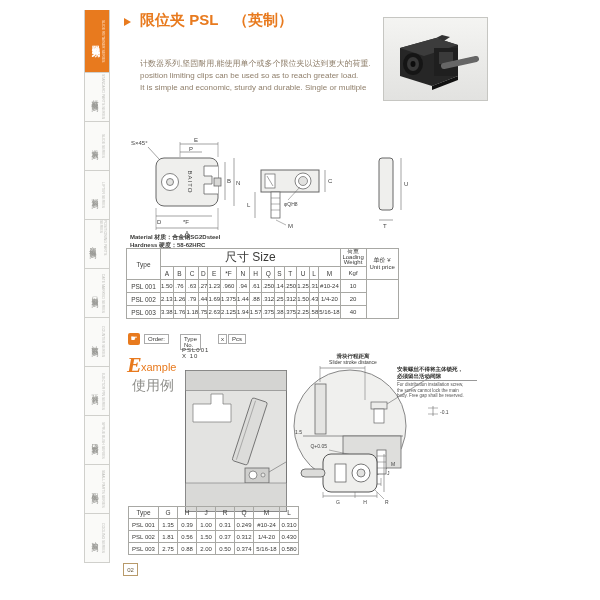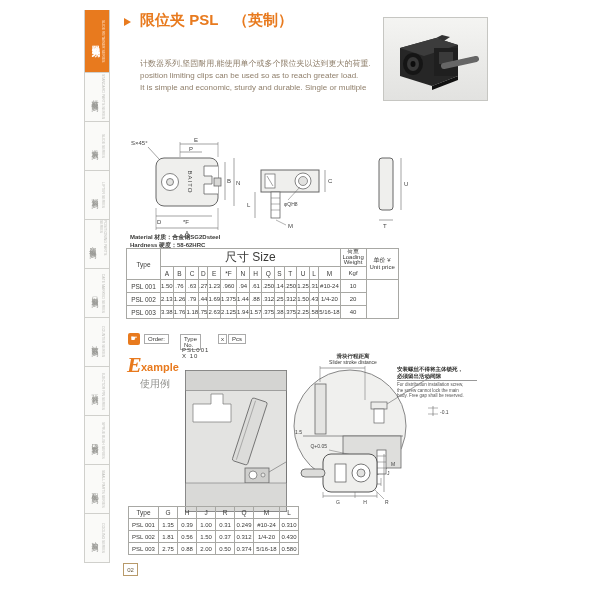--- a/index.html
+++ b/index.html
@@ -58,22 +58,22 @@
                 color:#fff; font-size:8px; line-height:12px; text-align:center; }
   .order-label { position:absolute; left:16px; top:1px; border:1px solid #aaa; padding:1px 3px; }
   .order-c1 { position:absolute; left:52px; top:1px; border:1px solid #aaa; padding:1px 3px; }
   .order-cx { position:absolute; left:90px; top:1px; border:1px solid #aaa; padding:1px 2px; }
   .order-c2 { position:absolute; left:100px; top:1px; border:1px solid #aaa; padding:1px 3px; }
   .order-ex { position:absolute; left:54px; top:14px; letter-spacing:1px; }
 
   
   .ex-big-e { position:absolute; left:127px; top:352px; font-family:"Liberation Serif","DejaVu Serif",serif;
               font-style:italic; font-size:22px; font-weight:bold; color:#e87a1e; }
-  .ex-rest { position:absolute; left:141px; top:361px; font-size:11px; font-weight:bold; color:#e87a1e; }
-  .ex-sub { position:absolute; left:140px; top:377px; font-size:10px; color:#8f8f8b; }
+  .ex-rest { position:absolute; left:141px; top:361px; font-size:11px; font-weight:normal; color:#e87a1e; }
+  .ex-sub { position:absolute; left:132px; top:377px; font-size:14px; color:#8f8f8b; }
   .cross-svg { position:absolute; left:185px; top:370px; }
   .detail-svg { position:absolute; left:285px; top:352px; }
   .ann1 { position:absolute; left:318px; top:353px; width:70px; text-align:center; font-size:5px; line-height:6px; color:#3a3a38; }
   .ann1 .zh { font-size:5.5px; font-weight:bold; }
   .ann2 { position:absolute; left:397px; top:366px; width:80px; font-size:4.5px; line-height:5.5px; color:#555; }
   .ann2 .zh { font-size:5.5px; font-weight:bold; color:#2e2e2c; line-height:7px; }
   .ann2 .en { border-top:1px solid #999; padding-top:1px; }
   .topview-svg { position:absolute; left:293px; top:446px; }
 
   

